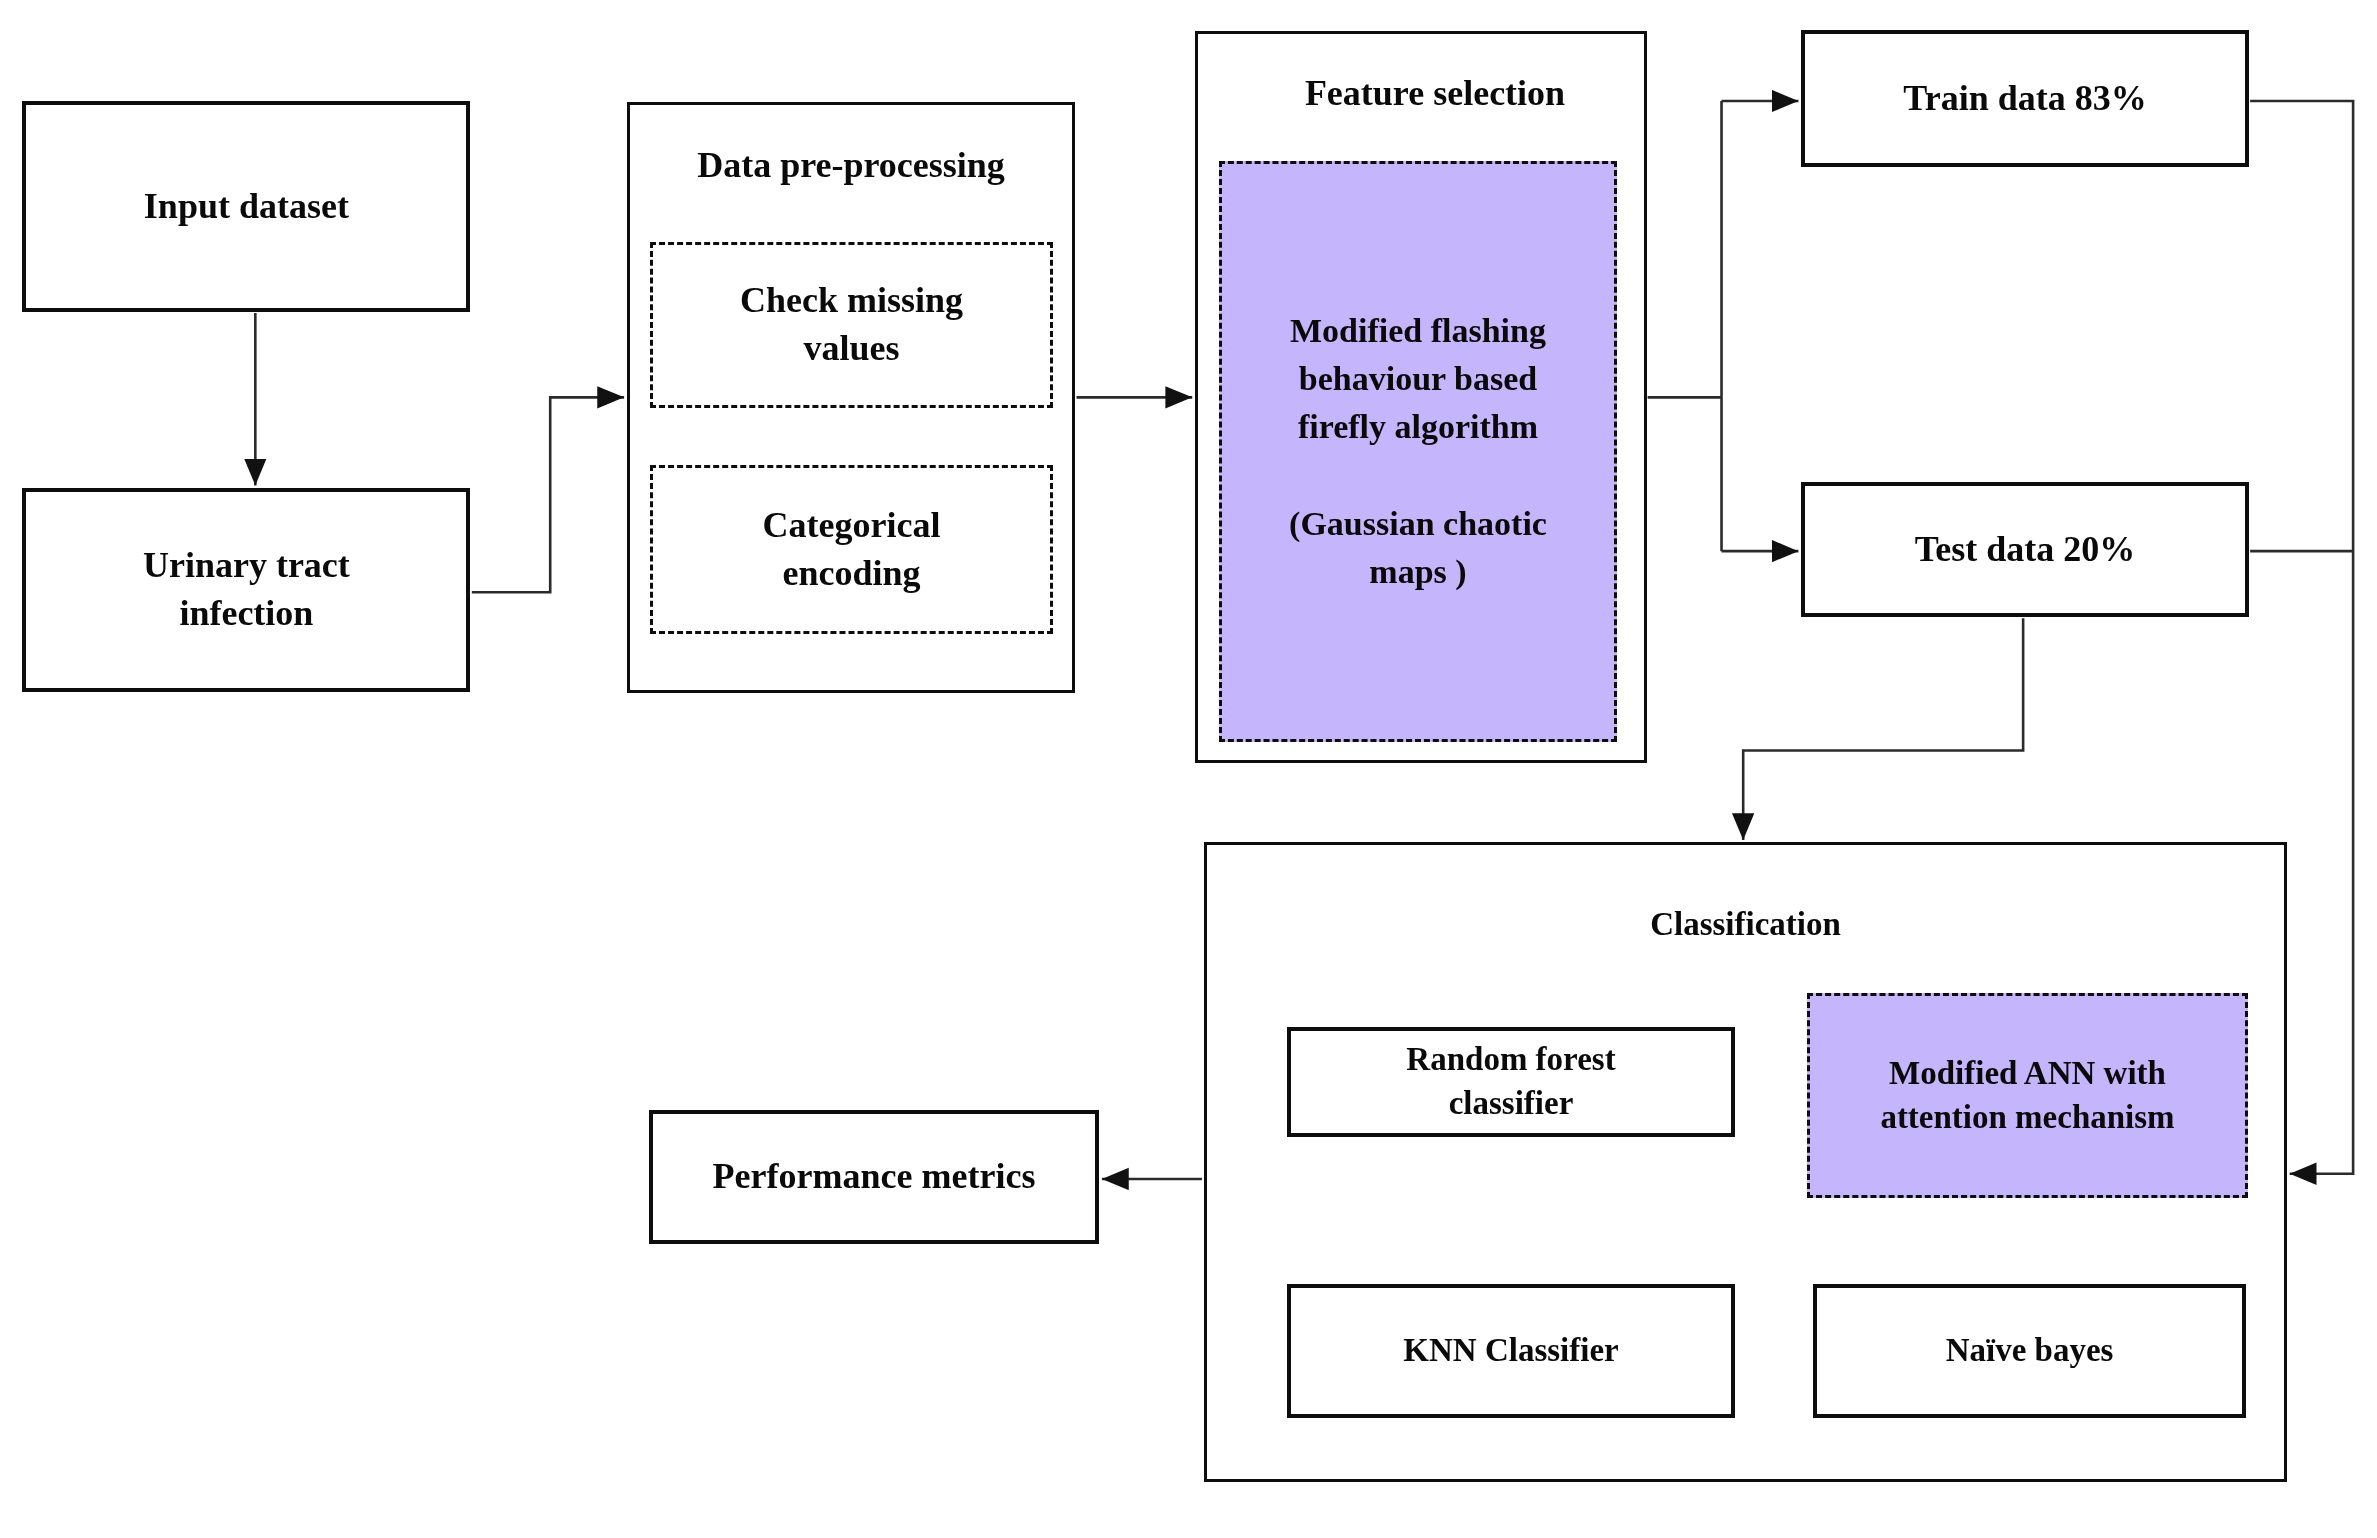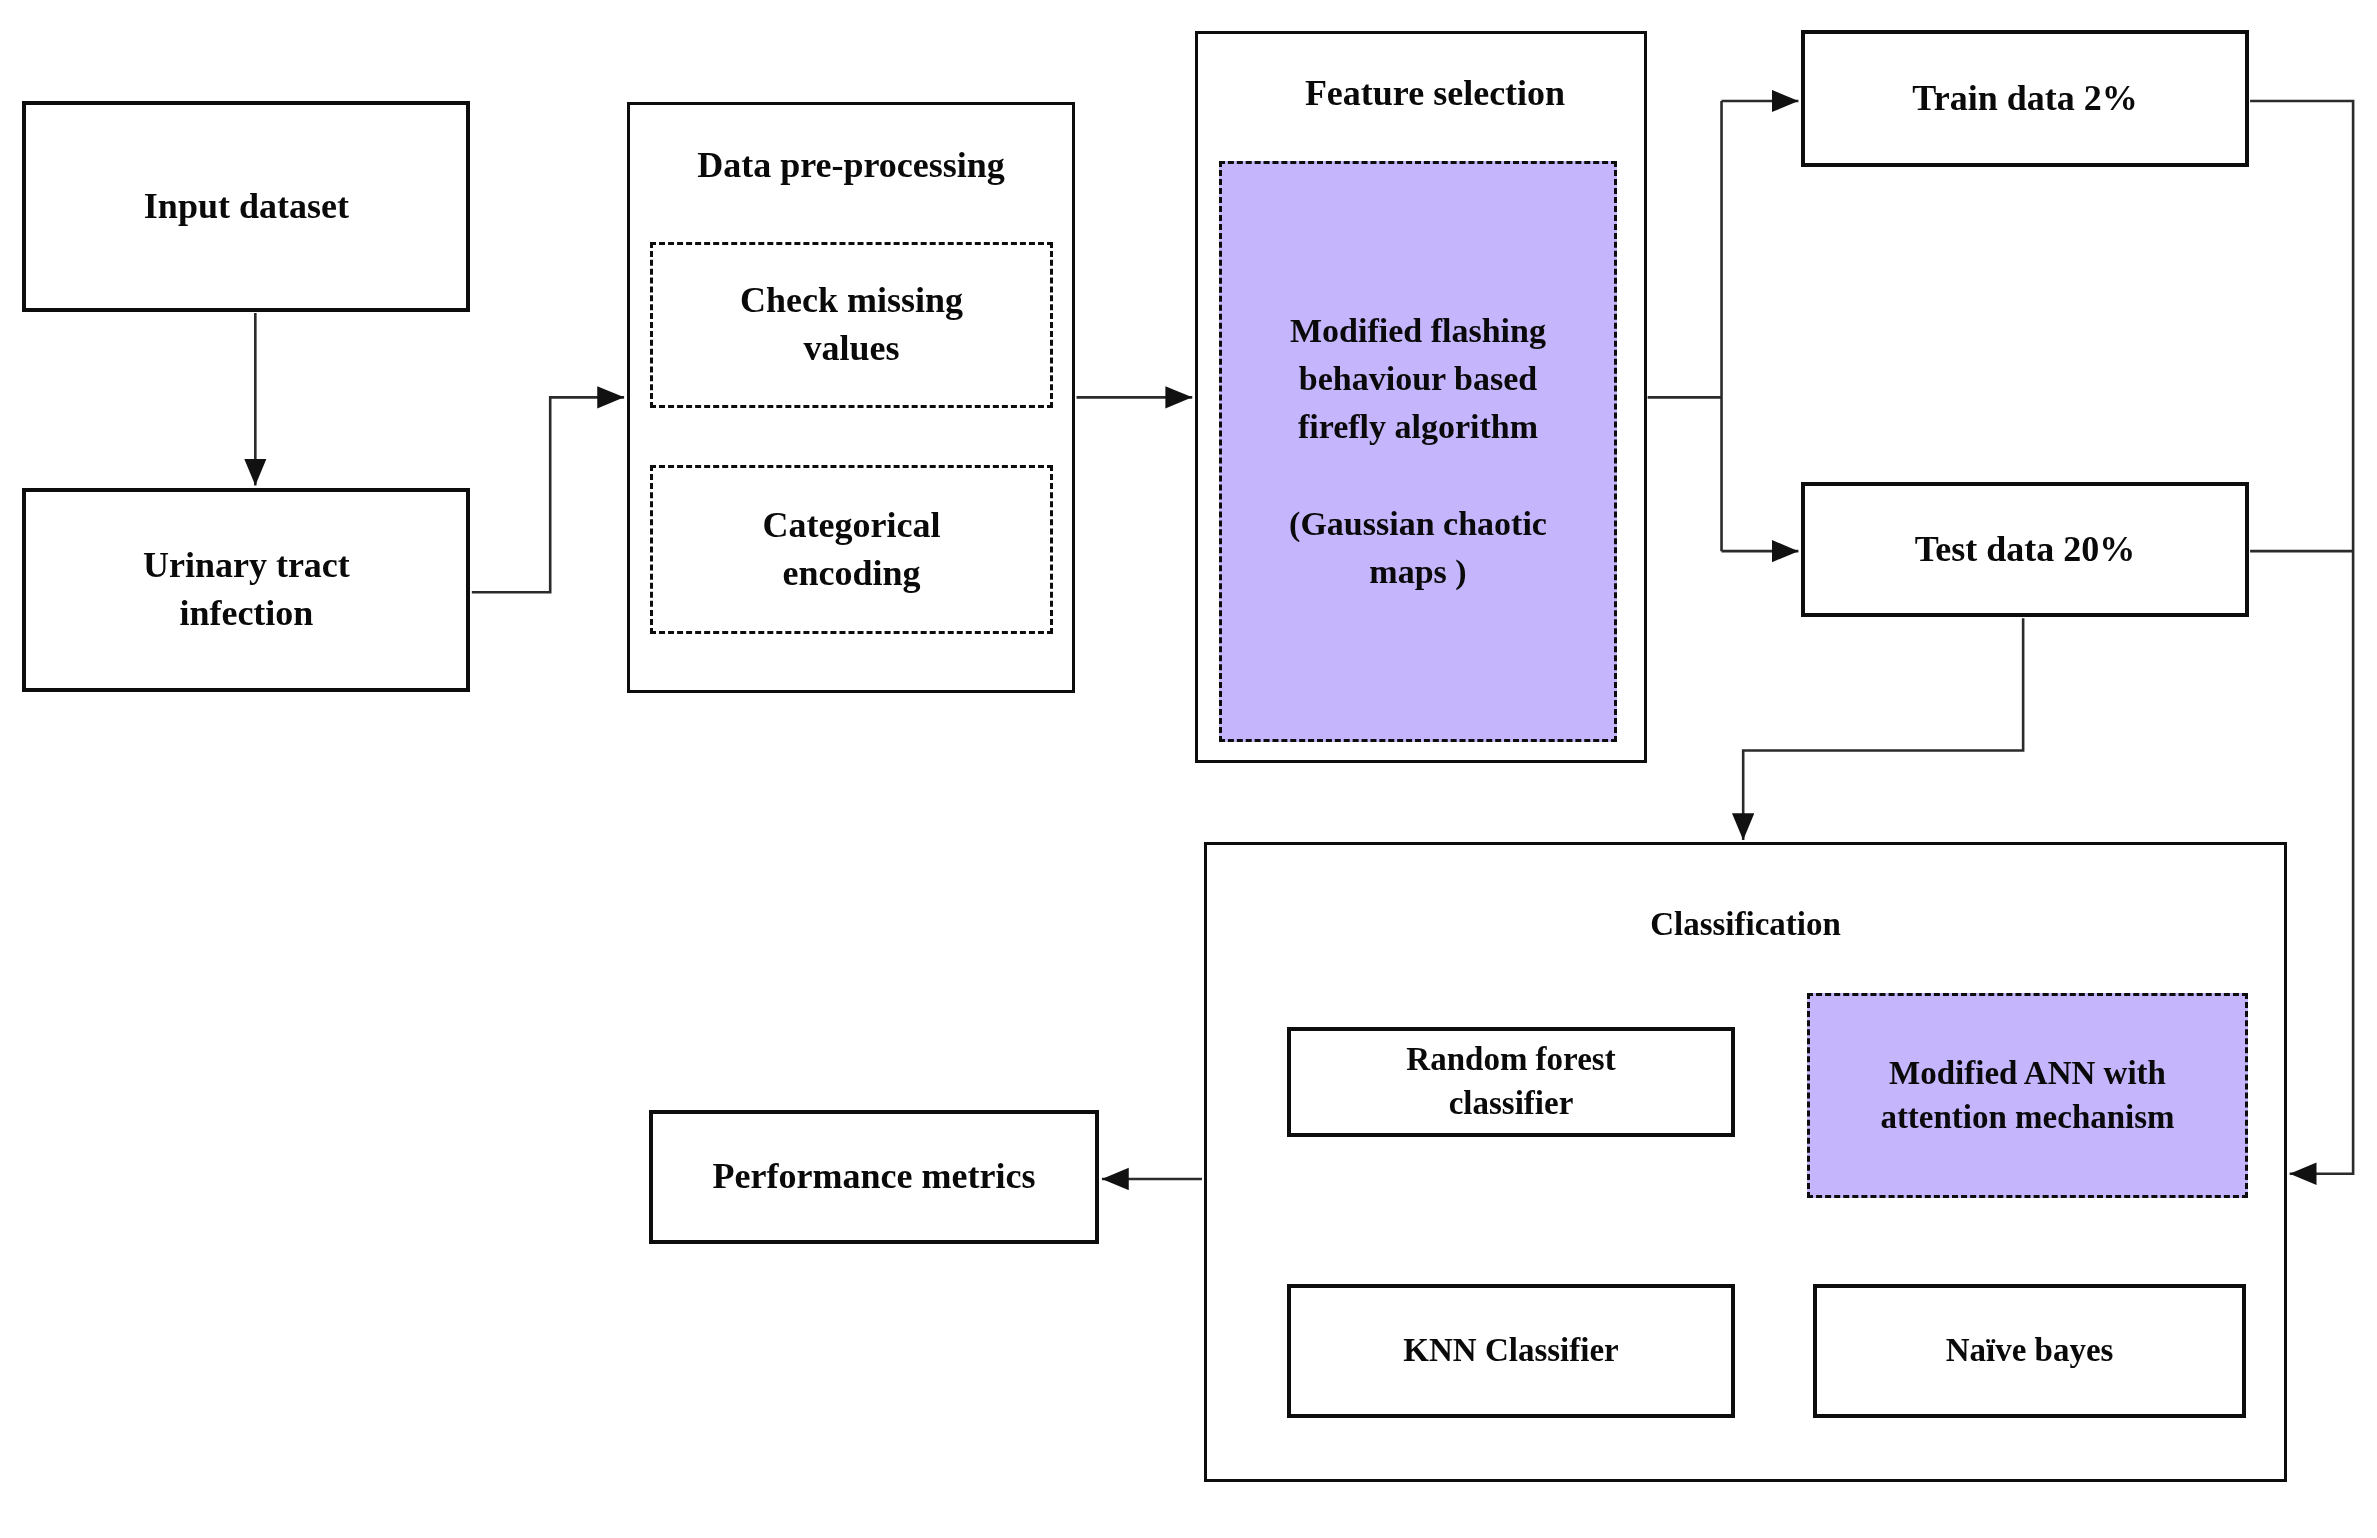--- a/index.html
+++ b/index.html
@@ -85,21 +85,21 @@
   <div class="box dashed beige firefly-text" style="left:1219px; top:161px; width:398px; height:581px;">
     <span>Modified flashing
 behaviour based
 firefly algorithm
 
 (Gaussian chaotic
 maps )</span>
   </div>
 
   <div class="box lbl-lg" style="left:1801px; top:30px; width:448px; height:137px;">
-    <span>Train data 2%</span>
+    <span>Train data 83%</span>
   </div>
   <div class="box lbl-lg" style="left:1801px; top:482px; width:448px; height:135px;">
     <span>Test data 20%</span>
   </div>
 
   <div class="box container" style="left:1204px; top:842px; width:1083px; height:640px; border-width:3px;">
     <div class="container-title lbl-md" style="margin-top:43px;">Classification</div>
   </div>
   <div class="box lbl-md" style="left:1287px; top:1027px; width:448px; height:110px;align-items:center;">
     <span>Random forest

